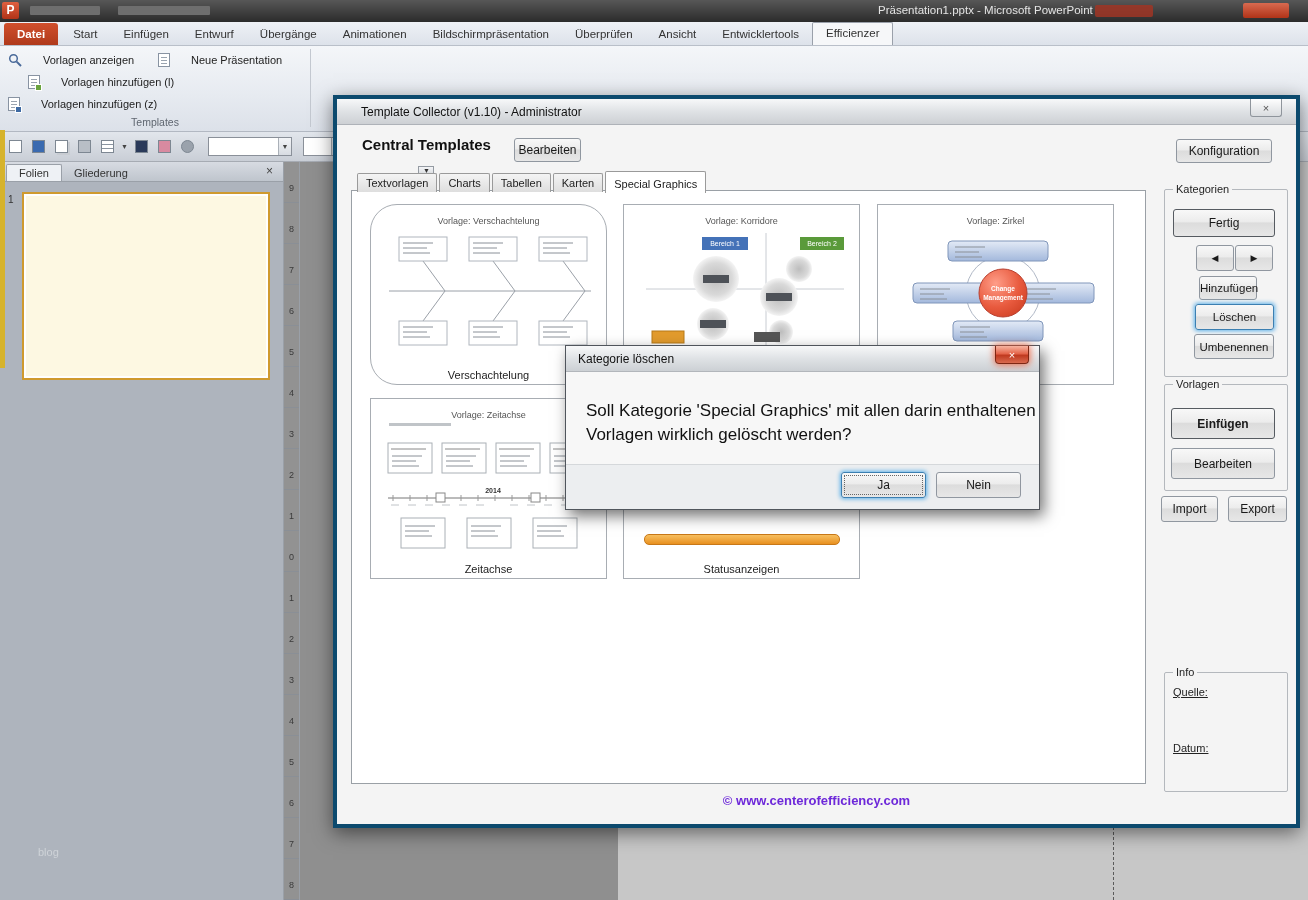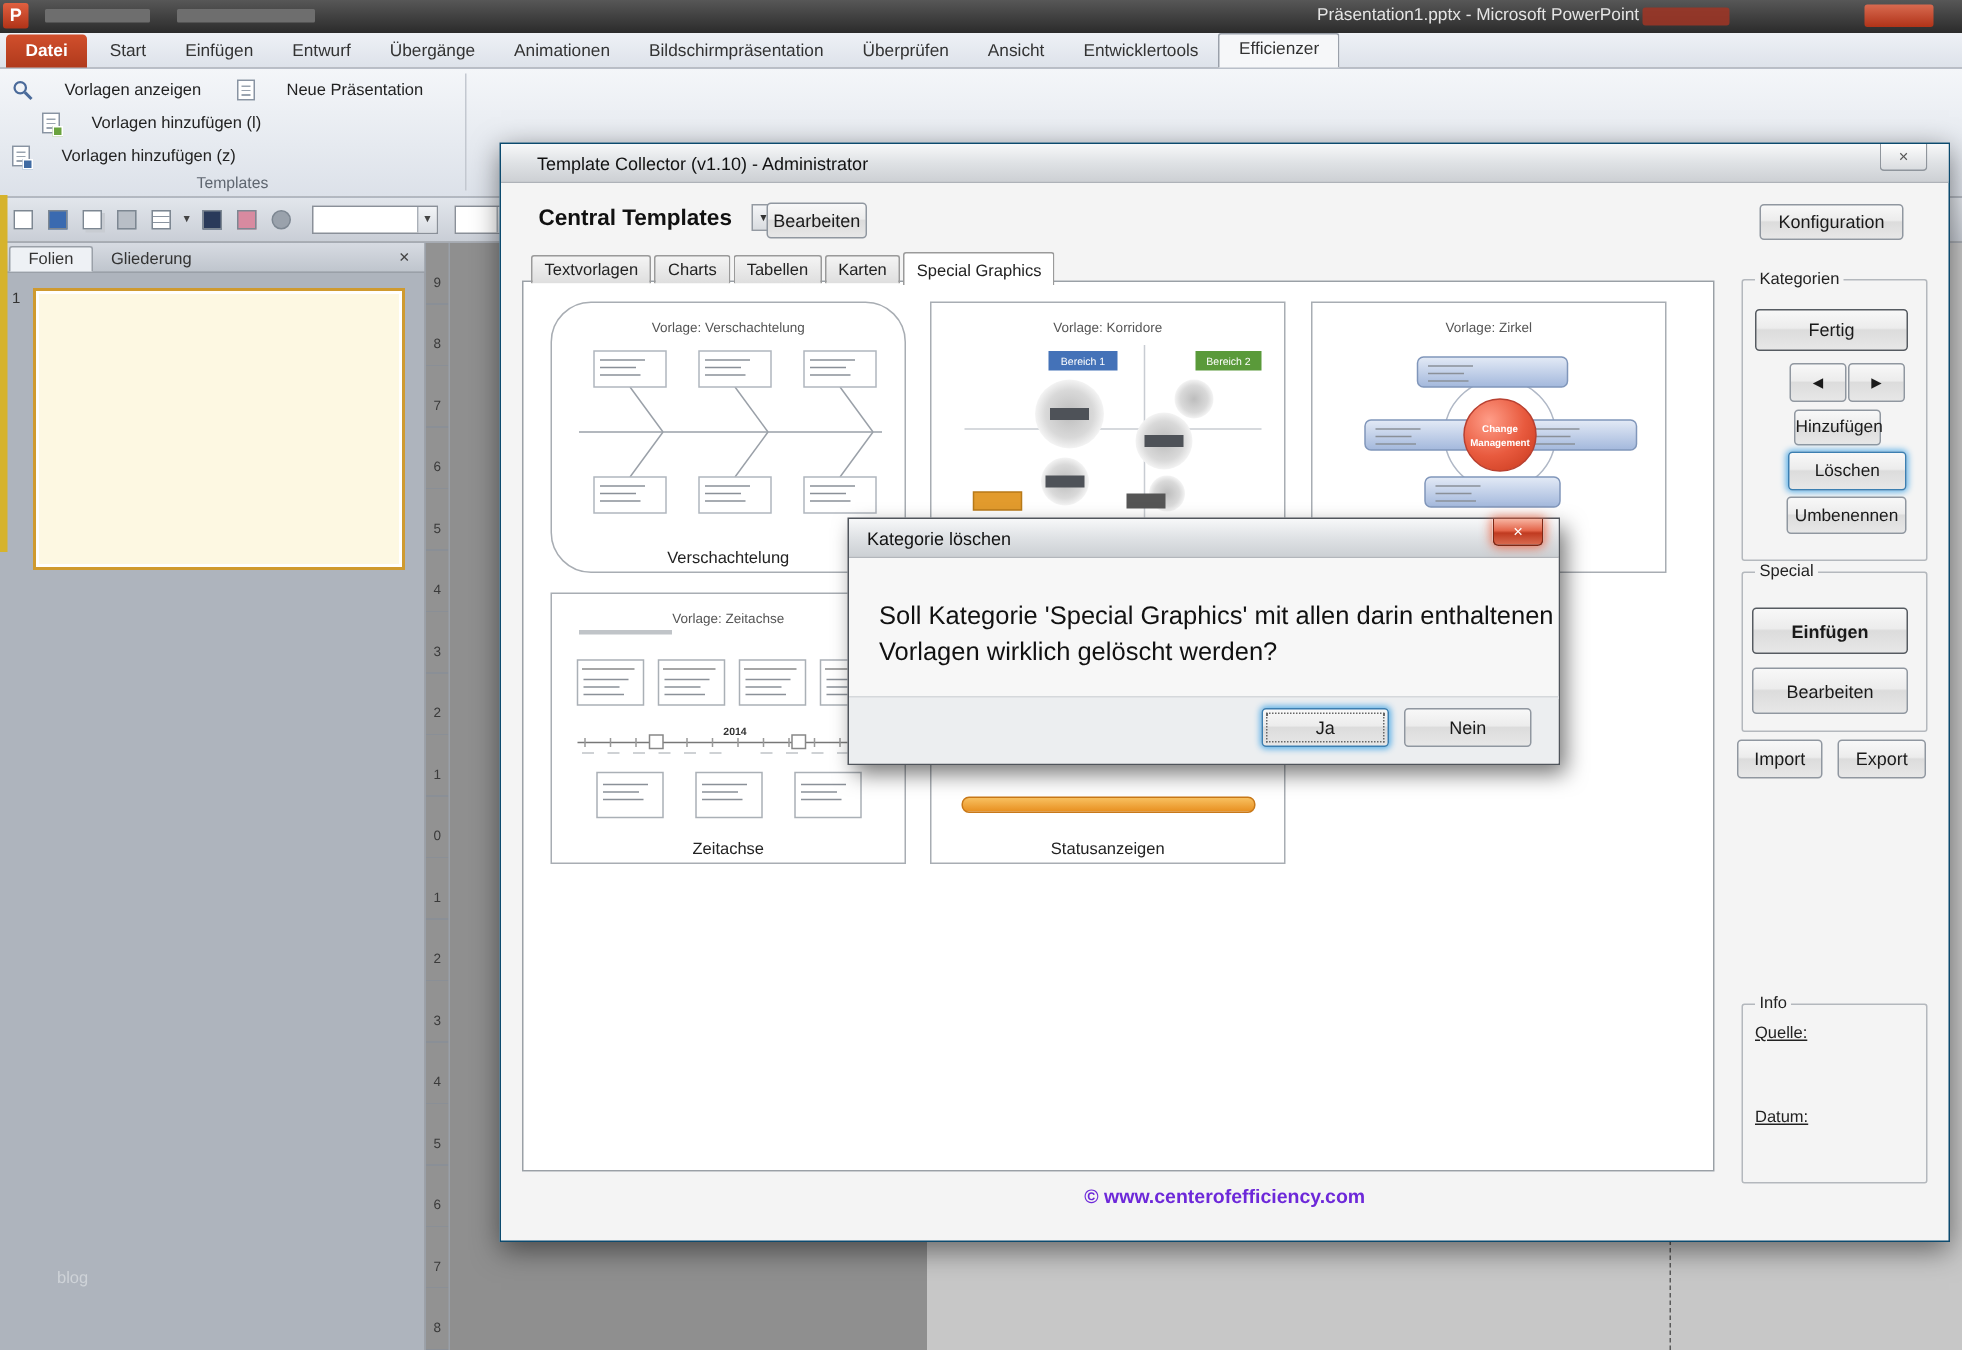--- a/index.html
+++ b/index.html
@@ -63,25 +63,25 @@
   
   .btn{position:absolute;background:linear-gradient(#f8f8f8,#ececec 45%,#dcdcdc 50%,#e7e7e7);border:1px solid #9097a0;border-radius:3px;font-size:12px;color:#1a1a1a;text-align:center;font-family:inherit;padding:0;cursor:default;}
   .btn.dark{border-color:#565b61;}
   .btn.bold{font-weight:bold;}
   .btn.focus-ring{border-color:#3c7fb1;box-shadow:0 0 4px 1px #5bb0e8;}
   .btn.dotted{outline:1px dotted #666;outline-offset:-4px;}
   .groupbox{position:absolute;border:1px solid #b4b8bd;border-radius:2px;}
   .gb-label{position:absolute;left:8px;top:-7px;background:#f4f4f4;padding:0 3px;font-size:11px;color:#222;}
 
   
-  .collector{position:absolute;left:333px;top:95px;width:967px;height:733px;background:#f4f4f4;border:1px solid #0c4a6e;box-shadow:0 5px 18px rgba(0,0,0,.5);z-index:10;}
+  .collector{position:absolute;left:333px;top:95px;width:967px;height:733px;background:#f4f4f4;border:4px solid #0c4a6e;box-shadow:0 5px 18px rgba(0,0,0,.5);z-index:10;}
   .col-titlebar{position:absolute;left:0;top:0;width:100%;height:26px;background:linear-gradient(#f7f8f9,#dfe2e5 50%,#cdd0d4);border-bottom:1px solid #aeb2b8;}
   .col-title{position:absolute;left:24px;top:6px;font-size:12px;color:#111;}
   .win-close{position:absolute;right:14px;top:0;width:32px;height:18px;background:linear-gradient(#fefefe,#d9dcdf);border:1px solid #8f959c;border-top:none;border-radius:0 0 3px 3px;font-size:11px;color:#555;text-align:center;line-height:16px;font-family:inherit;cursor:default;}
-  .cat-select{position:absolute;left:25px;top:37px;height:24px;display:flex;align-items:center;gap:13px;cursor:default;}
+  .cat-select{position:absolute;left:25px;top:37px;height:24px;display:flex;align-items:center;gap:13px;cursor:default;flex-direction:column;}
   .cat-select .lbl{font-size:15px;font-weight:bold;color:#111;}
   .cat-select .dd{width:16px;height:18px;background:linear-gradient(#f4f5f7,#d9dce0);border:1px solid #949aa2;font-size:7px;display:flex;align-items:center;justify-content:center;color:#333;}
   .wtabs{position:absolute;left:20px;top:71px;display:flex;gap:2px;align-items:flex-end;z-index:2;}
   .wtab{padding:3px 8px;font-size:11px;background:linear-gradient(#f4f4f4,#dedede);border:1px solid #9a9a9a;border-bottom:none;border-radius:2px 2px 0 0;color:#222;cursor:default;white-space:nowrap;}
   .wtab.active{background:#fff;padding-top:6px;position:relative;top:1px;}
   .tabpanel{position:absolute;left:14px;top:91px;width:795px;height:594px;background:#fff;border:1px solid #9aa0a6;}
   .card{position:absolute;width:237px;height:181px;background:#fff;border:1px solid #a8adb3;cursor:default;}
   .thumb-title{position:absolute;left:0;top:11px;width:100%;text-align:center;font-size:9px;color:#555;}
   .card-caption{position:absolute;left:0;bottom:3px;width:100%;text-align:center;font-size:11px;color:#222;}
   .thumb-svg{position:absolute;left:10px;top:24px;}
@@ -401,21 +401,21 @@
       <span class="gb-label">Kategorien</span>
       <button class="btn dark" style="left:8px;top:19px;width:102px;height:28px;">Fertig</button>
       <button class="btn" style="left:31px;top:55px;width:38px;height:26px;font-size:9px;"><span>◀</span></button>
       <button class="btn" style="left:70px;top:55px;width:38px;height:26px;font-size:9px;"><span>▶</span></button>
       <button class="btn" style="left:34px;top:86px;width:58px;height:24px;font-size:11.5px;">Hinzufügen</button>
       <button class="btn focus-ring" style="left:30px;top:114px;width:79px;height:26px;font-size:11.5px;">Löschen</button>
       <button class="btn" style="left:29px;top:144px;width:80px;height:25px;font-size:11.5px;">Umbenennen</button>
     </div>
 
     <div class="groupbox" style="left:827px;top:285px;width:124px;height:107px;">
-      <span class="gb-label">Special</span>
+      <span class="gb-label">Vorlagen</span>
       <button class="btn dark bold" style="left:6px;top:23px;width:104px;height:31px;">Einfügen</button>
       <button class="btn" style="left:6px;top:63px;width:104px;height:31px;">Bearbeiten</button>
     </div>
 
     <button class="btn" style="left:824px;top:397px;width:57px;height:26px;">Import</button>
     <button class="btn" style="left:891px;top:397px;width:59px;height:26px;">Export</button>
 
     <div class="groupbox" style="left:827px;top:573px;width:124px;height:120px;">
       <span class="gb-label">Info</span>
       <span class="info-label" style="left:8px;top:13px;">Quelle:</span>

